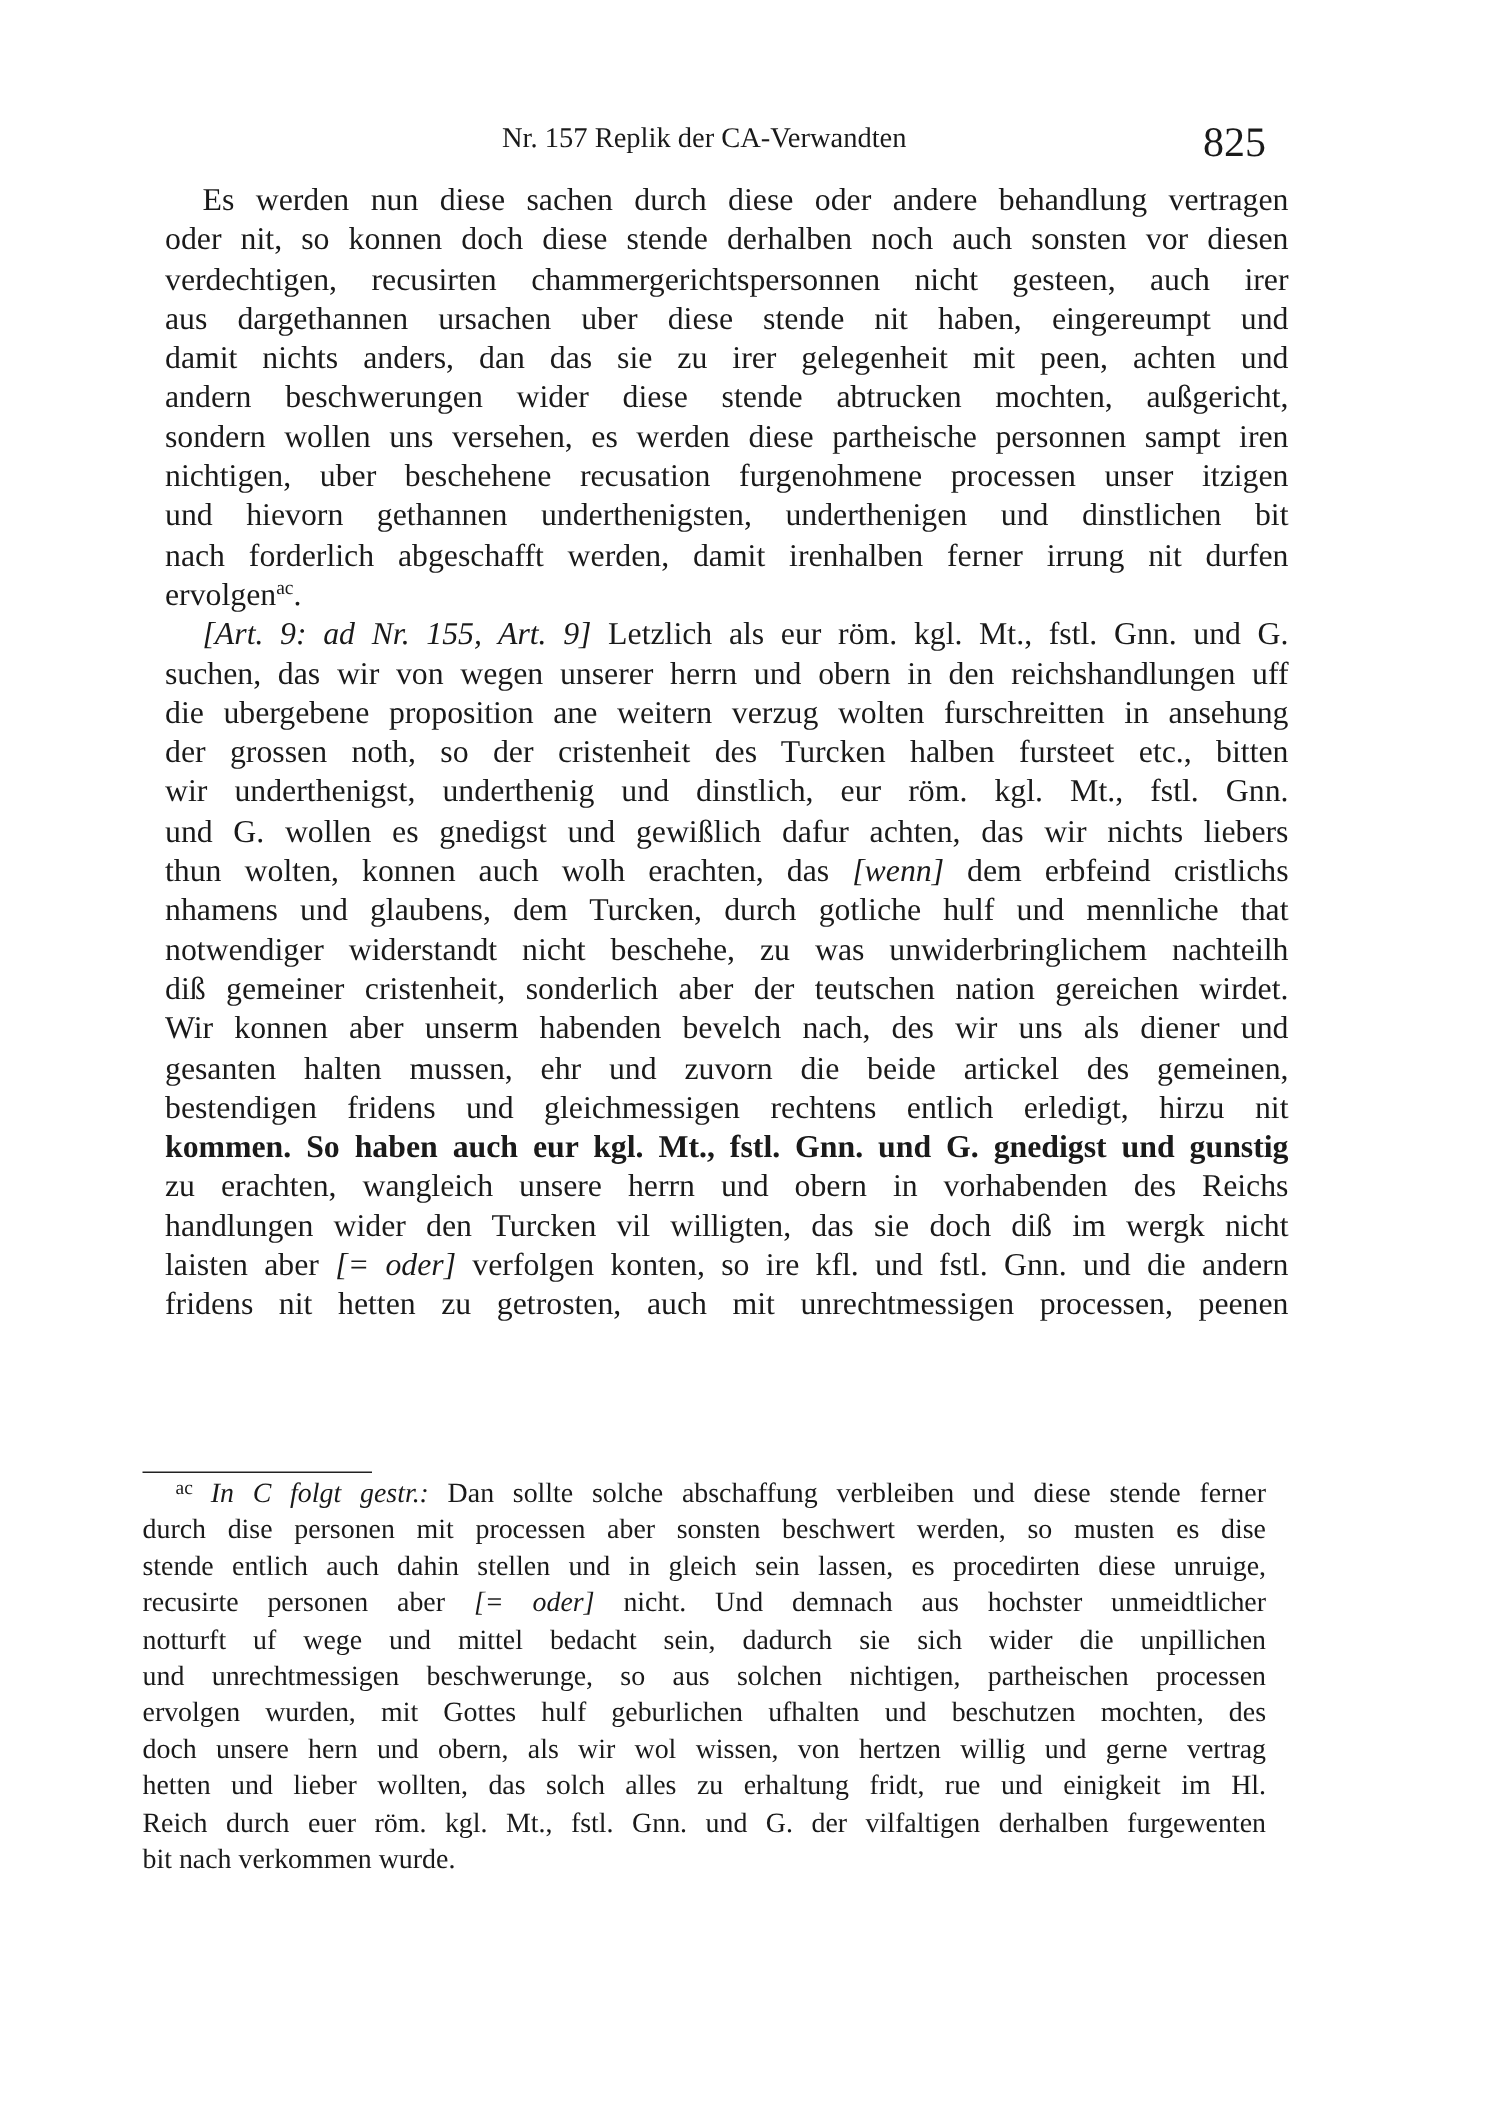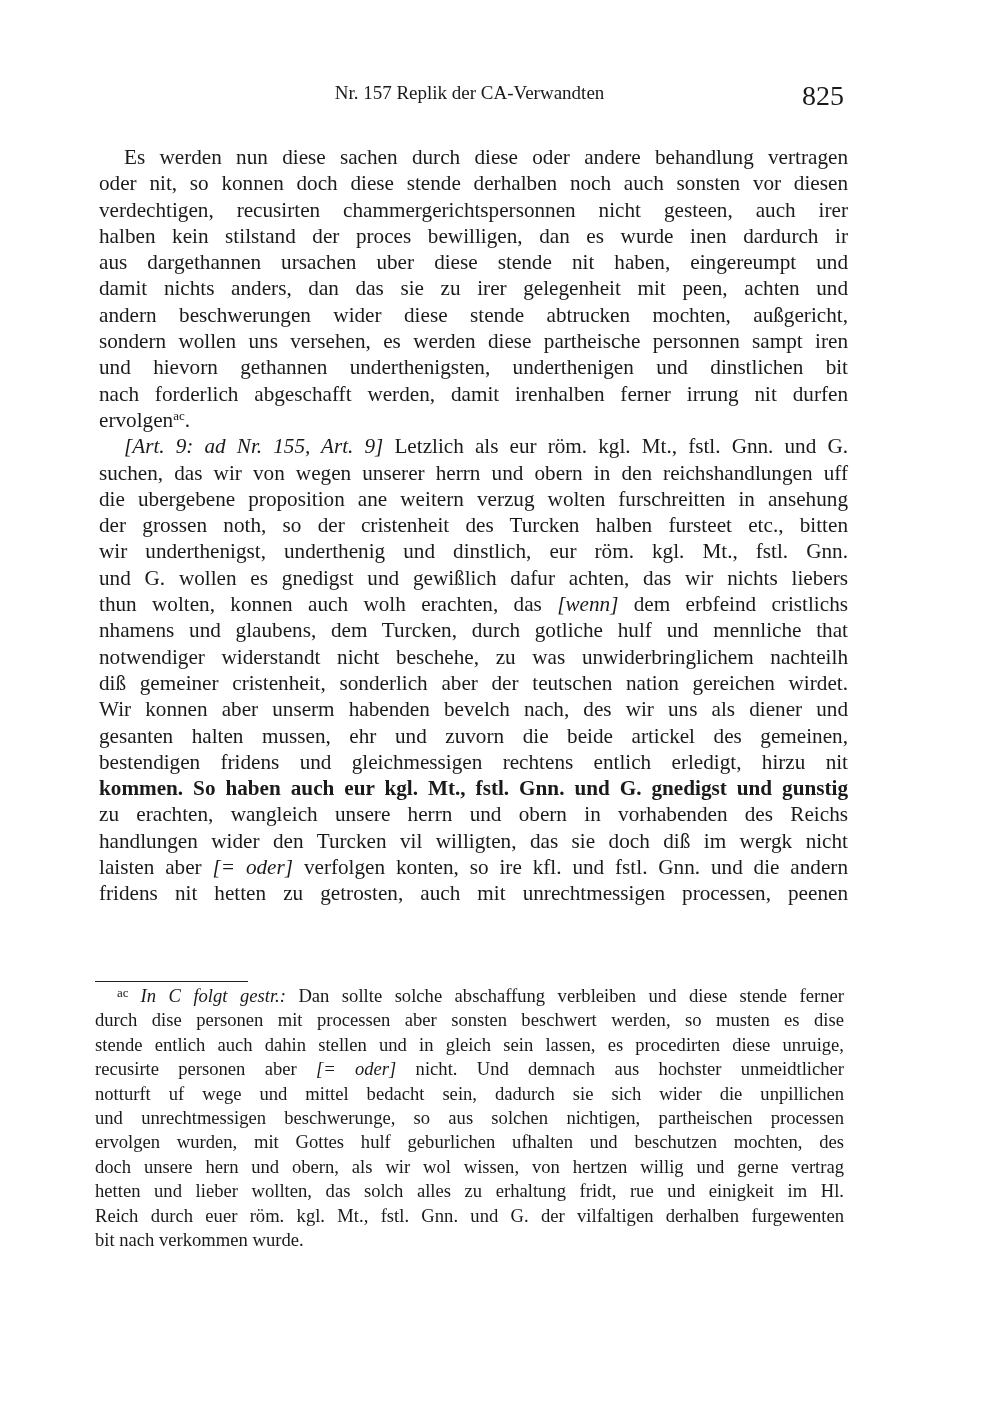--- a/index.html
+++ b/index.html
@@ -2,22 +2,22 @@
 <html><head>
 <meta charset="utf-8">
 <style>
   html, body { margin: 0; padding: 0; background: #ffffff; }
   body { width: 1004px; height: 1418px; position: relative; overflow: hidden;
          font-family: "Liberation Serif", "DejaVu Serif", serif; color: #1a1a1a; }
   .page { position: absolute; left: 95px; top: 0; width: 749px; }
   .running-head { position: absolute; top: 80px; left: 0; width: 749px; height: 26px; font-size: 19px; }
   .running-title { position: absolute; left: 0; right: 0; text-align: center; top: 2px; font-size: 19px; }
   .page-number { position: absolute; right: 0; top: 0; font-size: 28px; }
-  .body-text { position: absolute; top: 120px; left: 4px; width: 749px; font-size: 21.2px; line-height: 26.3px;
-               text-align: justify; hyphens: none; margin-top: 24px; }
+  .body-text { position: absolute; top: 120px; left: 15px; width: 749px; font-size: 21.2px; line-height: 26.3px;
+               text-align: justify; hyphens: none; }
   .jl { display: block; text-align: justify; text-align-last: justify; }
   .jl.last { text-align-last: left; }
   i, .it { font-style: italic; }
   sup { font-size: 13px; vertical-align: 7px; line-height: 0; }
   .rule { position: absolute; top: 981px; left: 0; width: 153px; height: 0; border-top: 1.3px solid #222; }
   .footnotes { position: absolute; top: 984px; left: 0; width: 749px; font-size: 18.6px; line-height: 24.4px; }
   .fn-mark { font-size: 13px; vertical-align: 5px; line-height: 0; margin-left: 22px; margin-right: 12px; }
 </style>
 </head>
 <body>
@@ -28,25 +28,25 @@
     <span class="running-title">Nr. 157 Replik der CA-Verwandten</span>
     <span class="page-number">825</span>
   </div>
 
   <div class="body-text">
 
     <div>
       <span class="jl" style="padding-left: 25px; white-space: normal;">Es werden nun diese sachen durch diese oder andere behandlung vertragen</span>
       <span class="jl" style="white-space: normal;">oder nit, so konnen doch diese stende derhalben noch auch sonsten vor diesen</span>
       <span class="jl" style="white-space: normal;">verdechtigen, recusirten chammergerichtspersonnen nicht gesteen, auch irer</span>
-      <span class="jl" style="white-space: normal;">halben kein stilstand der proces bewilligen, dan es wurde inen dardurch ir</span>
       <span class="jl" style="white-space: normal;">aus dargethannen ursachen uber diese stende nit haben, eingereumpt und</span>
       <span class="jl" style="white-space: normal;">damit nichts anders, dan das sie zu irer gelegenheit mit peen, achten und</span>
       <span class="jl" style="white-space: normal;">andern beschwerungen wider diese stende abtrucken mochten, außgericht,</span>
       <span class="jl" style="white-space: normal;">sondern wollen uns versehen, es werden diese partheische personnen sampt iren</span>
+      <span class="jl" style="white-space: normal;">nichtigen, uber beschehene recusation furgenohmene processen unser itzigen</span>
       <span class="jl" style="white-space: normal;">und hievorn gethannen underthenigsten, underthenigen und dinstlichen bit</span>
       <span class="jl" style="white-space: normal;">nach forderlich abgeschafft werden, damit irenhalben ferner irrung nit durfen</span>
       <span class="jl last" style="white-space: normal;"><span>ervolgen</span><sup>ac</sup><span>.</span></span>
     </div>
 
     <div>
       <span class="jl" style="padding-left: 25px; white-space: normal;"><i>[Art. 9: ad Nr. 155, Art. 9]</i><span> Letzlich als eur röm. kgl. Mt., fstl. Gnn. und G.</span></span>
       <span class="jl" style="white-space: normal;">suchen, das wir von wegen unserer herrn und obern in den reichshandlungen uff</span>
       <span class="jl" style="white-space: normal;">die ubergebene proposition ane weitern verzug wolten furschreitten in ansehung</span>
       <span class="jl" style="white-space: normal;">der grossen noth, so der cristenheit des Turcken halben fursteet etc., bitten</span>

